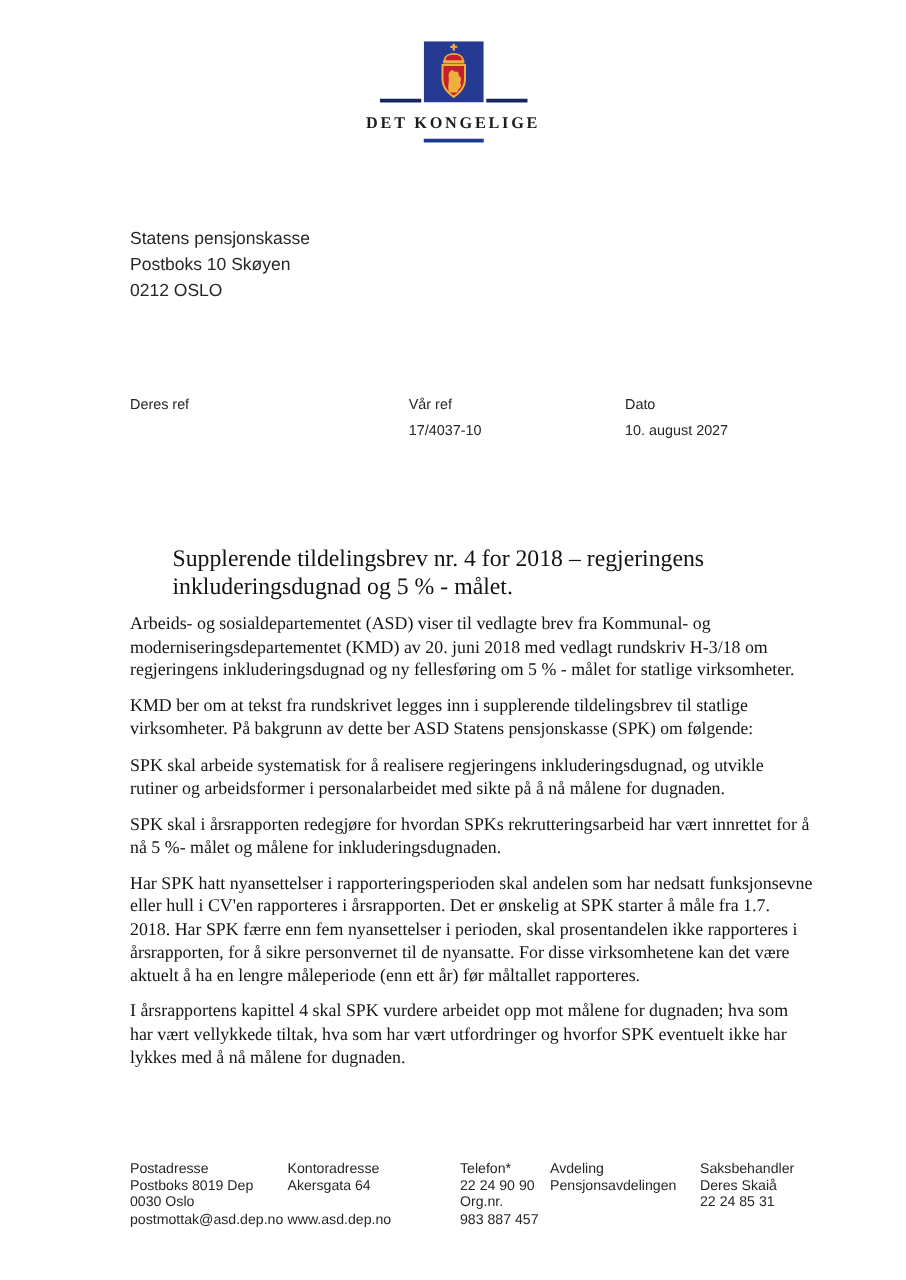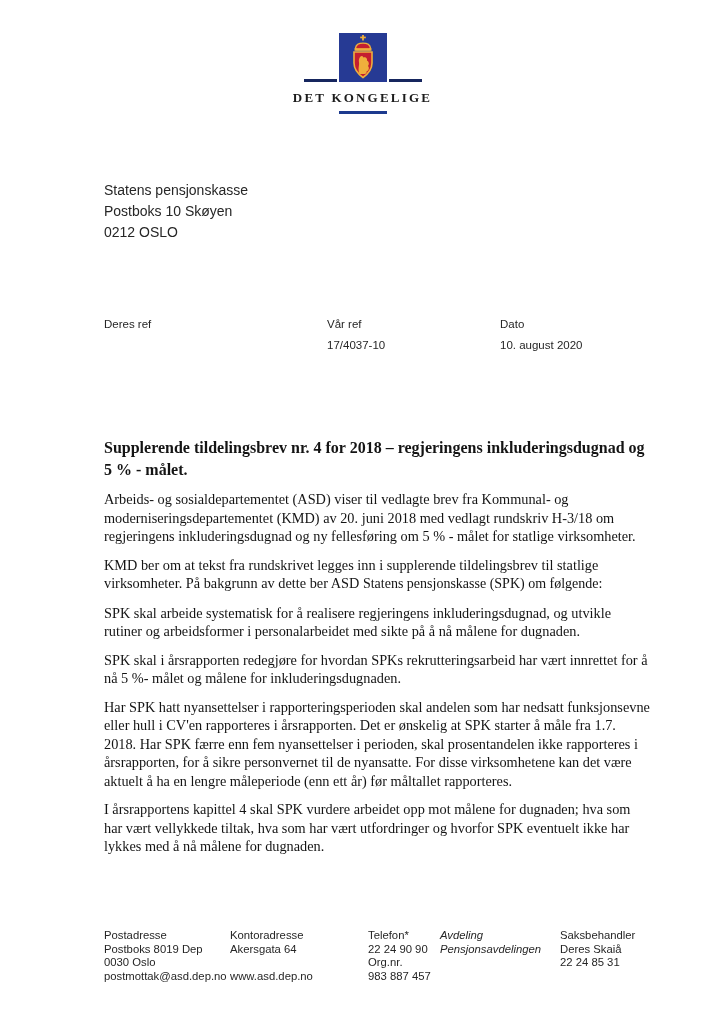--- a/index.html
+++ b/index.html
@@ -38,31 +38,31 @@
   .pos-var   { left:223px; top:0;  }
   .pos-dato  { left:396px; top:0;  }
   .pos-var-v { left:223px; top:21px; }
   .pos-dato-v{ left:396px; top:21px; }
 
   
   .letter-body {
     position:absolute; left:104px; top:437px; width:546px;
     font-family:"Liberation Serif", serif; font-size:14.3px; line-height:18.5px; color:#141414;
   }
-  .letter-title { font-size:16px; line-height:22px; font-weight:bold; margin-bottom:9px; }
+  .letter-title { font-size:19px; line-height:22px; font-weight:normal; margin-bottom:9px;margin-left:34px; }
   .letter-body p { margin-bottom:10px; }
   .inline-small { font-size:14px; }
 
   
   .footer { position:absolute; left:104px; top:929px; width:600px; height:64px; font-size:11.3px; line-height:13.5px; }
   .fcol { position:absolute; top:0; white-space:nowrap; }
   .fcol-0 { left:0; }
   .fcol-1 { left:126px; }
   .fcol-2 { left:236px;margin-left:28px; }
-  .fcol-3 { left:336px;font-style:italic; }
+  .fcol-3 { left:336px; }
   .fcol-4 { left:456px; }
   .fline { min-height:13.5px; }
 </style>
 </head>
 <body>
 
 <div class="page">
 
   <div class="letterhead">
     <div class="crest-row">
@@ -86,21 +86,21 @@
     <div>Statens pensjonskasse</div>
     <div>Postboks 10 Skøyen</div>
     <div>0212 OSLO</div>
   </div>
 
   <div class="refs">
     <span class="cell pos-deres">Deres ref</span>
     <span class="cell pos-var">Vår ref</span>
     <span class="cell pos-dato">Dato</span>
     <span class="cell pos-var-v">17/4037-10</span>
-    <span class="cell pos-dato-v">10. august 2020</span>
+    <span class="cell pos-dato-v">10. august 2027</span>
   </div>
 
   <div class="letter-body">
     <div class="letter-title">Supplerende tildelingsbrev nr. 4 for 2018 – regjeringens inkluderingsdugnad og 5 % - målet.</div>
     <p>Arbeids- og sosialdepartementet (ASD) viser til vedlagte brev fra Kommunal- og moderniseringsdepartementet (KMD) av 20. juni 2018 med vedlagt rundskriv H-3/18 om regjeringens inkluderingsdugnad og ny fellesføring om 5 % - målet for statlige virksomheter.</p>
     <p><span>KMD ber om at tekst fra rundskrivet legges inn i supplerende tildelingsbrev til statlige virksomheter. På bakgrunn av dette ber ASD </span><span class="inline-small">Statens pensjonskasse (SPK) om følgende:</span></p>
     <p>SPK skal arbeide systematisk for å realisere regjeringens inkluderingsdugnad, og utvikle rutiner og arbeidsformer i personalarbeidet med sikte på å nå målene for dugnaden.</p>
     <p>SPK skal i årsrapporten redegjøre for hvordan SPKs rekrutteringsarbeid har vært innrettet for å nå 5 %- målet og målene for inkluderingsdugnaden.</p>
     <p>Har SPK hatt nyansettelser i rapporteringsperioden skal andelen som har nedsatt funksjonsevne eller hull i CV'en rapporteres i årsrapporten. Det er ønskelig at SPK starter å måle fra 1.7. 2018. Har SPK færre enn fem nyansettelser i perioden, skal prosentandelen ikke rapporteres i årsrapporten, for å sikre personvernet til de nyansatte. For disse virksomhetene kan det være aktuelt å ha en lengre måleperiode (enn ett år) før måltallet rapporteres.</p>
     <p>I årsrapportens kapittel 4 skal SPK vurdere arbeidet opp mot målene for dugnaden; hva som har vært vellykkede tiltak, hva som har vært utfordringer og hvorfor SPK eventuelt ikke har lykkes med å nå målene for dugnaden.</p>

